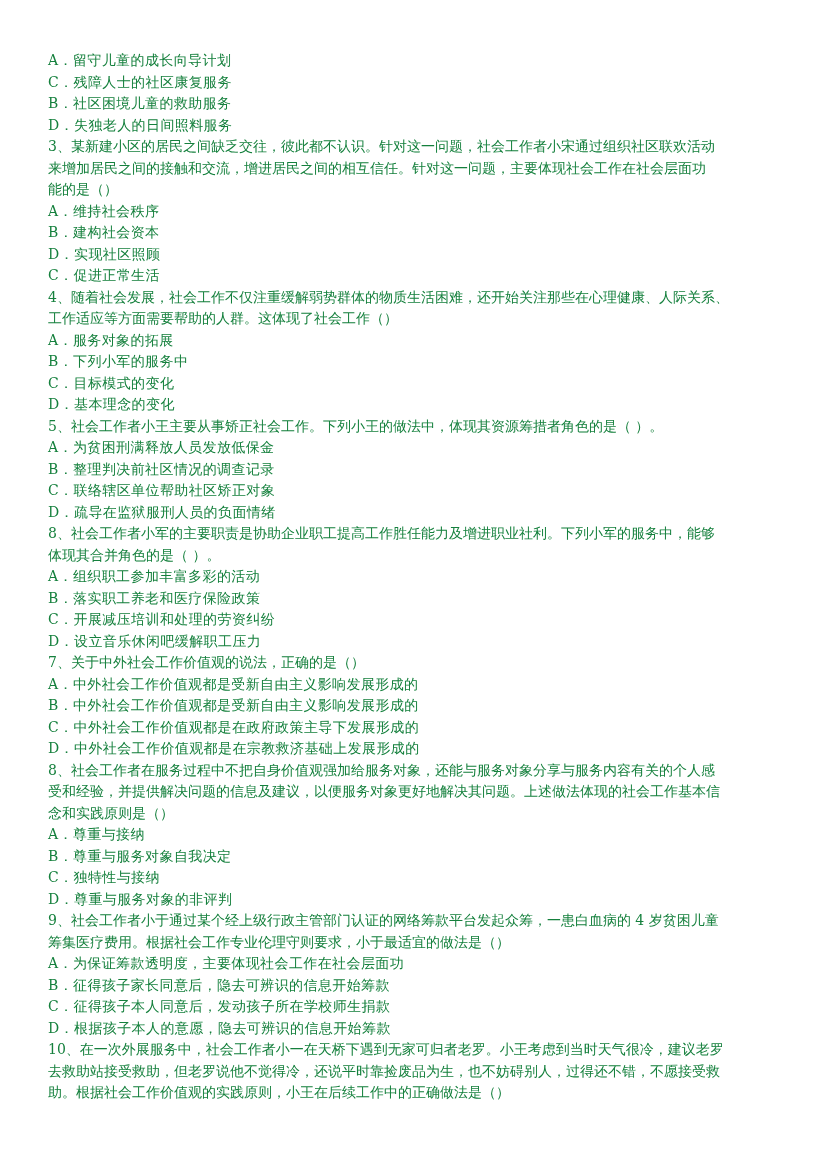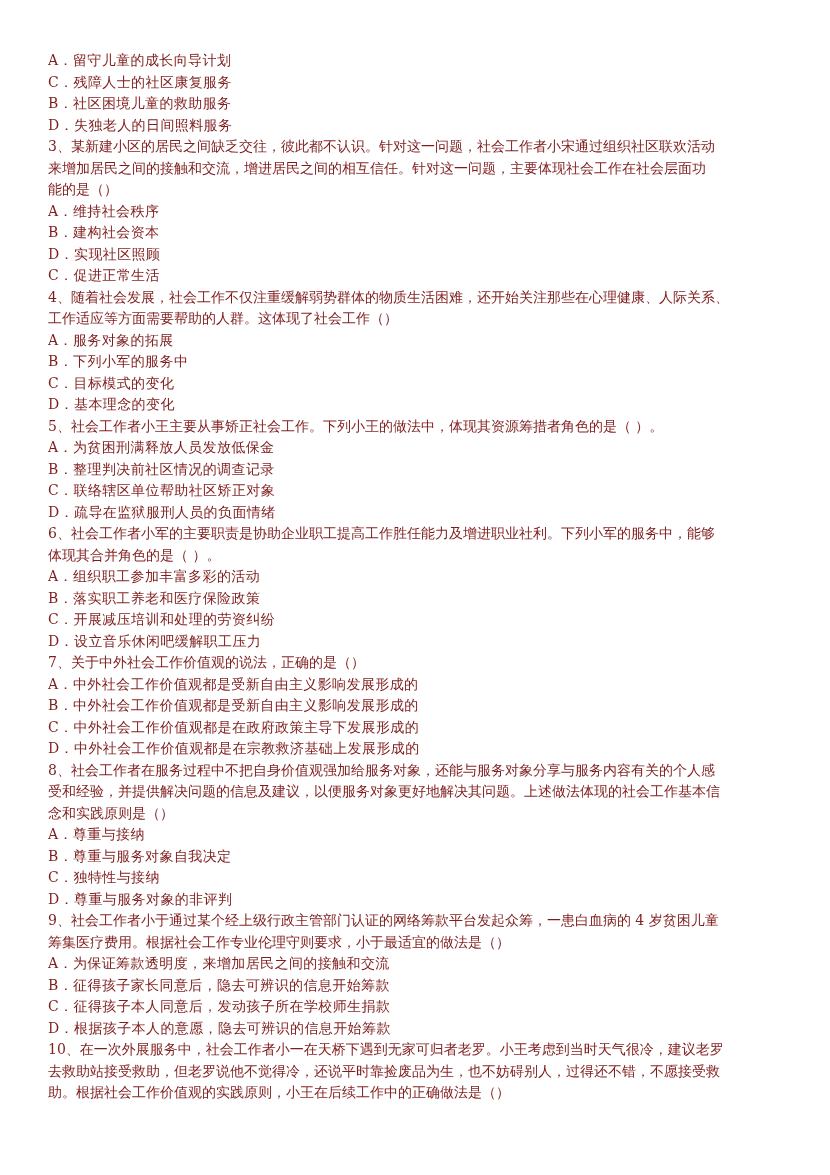--- a/index.html
+++ b/index.html
@@ -1,20 +1,20 @@
 <!DOCTYPE html>
 <html><head>
 <meta charset="utf-8">
 <style>
   html, body { margin: 0; padding: 0; background: #ffffff; }
   body { width: 830px; height: 1175px; overflow: hidden; position: relative; }
   .page {
     position: absolute; left: 48px; top: 50px; width: 740px;
     font-family: "DejaVu Serif", "Liberation Serif", serif;
-    font-size: 14px; line-height: 21.5px; color: #7f1d1d;
+    font-size: 14px; line-height: 21.5px; color: #15803d;
   }
   .line { white-space: nowrap; height: 21.5px; }
   .opt { letter-spacing: 0.4px; }
   .question { }
 </style>
 </head>
 <body>
 
 <div class="page">
 
@@ -46,21 +46,21 @@
 
   <div class="question">
     <div class="line">5、社会工作者小王主要从事矫正社会工作。下列小王的做法中，体现其资源筹措者角色的是（ ）。</div>
     <div class="line opt">A．为贫困刑满释放人员发放低保金</div>
     <div class="line opt">B．整理判决前社区情况的调查记录</div>
     <div class="line opt">C．联络辖区单位帮助社区矫正对象</div>
     <div class="line opt">D．疏导在监狱服刑人员的负面情绪</div>
   </div>
 
   <div class="question">
-    <div class="line">6、社会工作者小军的主要职责是协助企业职工提高工作胜任能力及增进职业社利。下列小军的服务中，能够</div>
+    <div class="line">8、社会工作者小军的主要职责是协助企业职工提高工作胜任能力及增进职业社利。下列小军的服务中，能够</div>
     <div class="line">体现其合并角色的是（ ）。</div>
     <div class="line opt">A．组织职工参加丰富多彩的活动</div>
     <div class="line opt">B．落实职工养老和医疗保险政策</div>
     <div class="line opt">C．开展减压培训和处理的劳资纠纷</div>
     <div class="line opt">D．设立音乐休闲吧缓解职工压力</div>
   </div>
 
   <div class="question">
     <div class="line">7、关于中外社会工作价值观的说法，正确的是（）</div>
     <div class="line opt">A．中外社会工作价值观都是受新自由主义影响发展形成的</div>
@@ -75,21 +75,21 @@
     <div class="line">念和实践原则是（）</div>
     <div class="line opt">A．尊重与接纳</div>
     <div class="line opt">B．尊重与服务对象自我决定</div>
     <div class="line opt">C．独特性与接纳</div>
     <div class="line opt">D．尊重与服务对象的非评判</div>
   </div>
 
   <div class="question">
     <div class="line">9、社会工作者小于通过某个经上级行政主管部门认证的网络筹款平台发起众筹，一患白血病的 4 岁贫困儿童</div>
     <div class="line">筹集医疗费用。根据社会工作专业伦理守则要求，小于最适宜的做法是（）</div>
-    <div class="line opt">A．为保证筹款透明度，来增加居民之间的接触和交流</div>
+    <div class="line opt">A．为保证筹款透明度，主要体现社会工作在社会层面功</div>
     <div class="line opt">B．征得孩子家长同意后，隐去可辨识的信息开始筹款</div>
     <div class="line opt">C．征得孩子本人同意后，发动孩子所在学校师生捐款</div>
     <div class="line opt">D．根据孩子本人的意愿，隐去可辨识的信息开始筹款</div>
   </div>
 
   <div class="question">
     <div class="line">10、在一次外展服务中，社会工作者小一在天桥下遇到无家可归者老罗。小王考虑到当时天气很冷，建议老罗</div>
     <div class="line">去救助站接受救助，但老罗说他不觉得冷，还说平时靠捡废品为生，也不妨碍别人，过得还不错，不愿接受救</div>
     <div class="line">助。根据社会工作价值观的实践原则，小王在后续工作中的正确做法是（）</div>
   </div>

